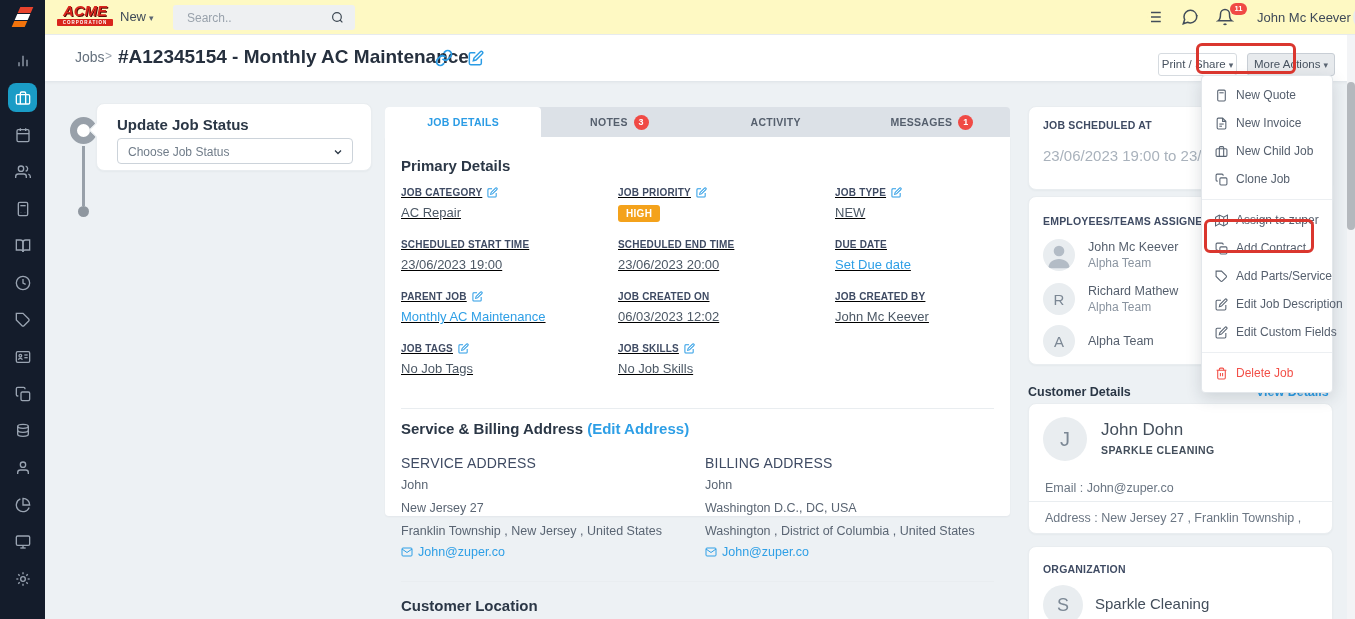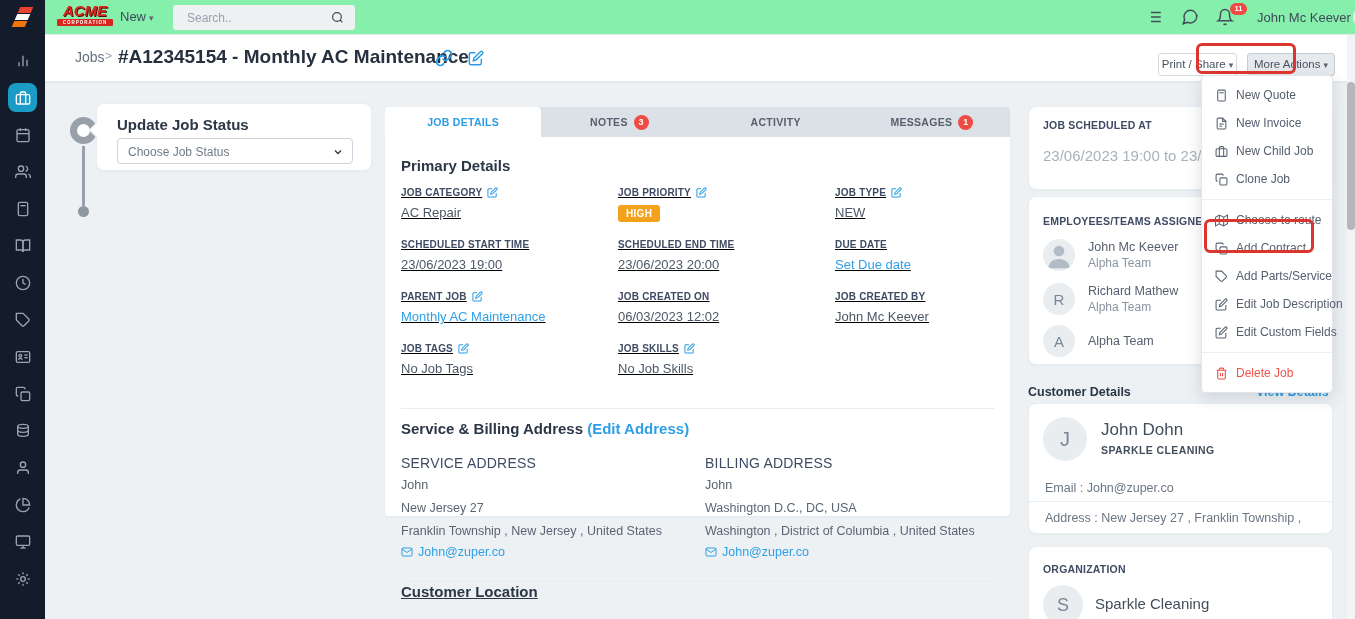--- a/index.html
+++ b/index.html
@@ -10,21 +10,21 @@
 
   
   .sidebar { left:0; top:0; width:45px; height:619px; background:#141c2b; z-index:40; }
   .side-icon { position:absolute; left:8px; width:29px; height:29px; display:flex; align-items:center; justify-content:center; color:#9aa4b2; border-radius:8px; cursor:pointer; }
   .side-icon svg { width:16px; height:16px; }
   .side-icon.active { background:#1a9cc6; color:#fff; }
   .logo-z { position:absolute; left:11px; top:7px; width:24px; height:21px; }
   .logo-z i { position:absolute; display:block; width:13px; height:6px; transform:skewX(-24deg); }
 
   
-  .navbar { left:45px; top:0; width:1310px; height:35px; background:#86efac; border-bottom:1px solid #e7ebee; z-index:60; }
+  .navbar { left:45px; top:0; width:1310px; height:35px; background:#fef9c3; border-bottom:1px solid #e7ebee; z-index:60; }
   .acme { position:absolute; left:12px; top:3px; width:56px; text-align:center; }
   .acme .t1 { font-size:15px; font-weight:900; font-style:italic; color:#d9251d; letter-spacing:0; line-height:16px; text-shadow:1px 1px 0 #5a0d08; }
   .acme .t2 { background:#d9251d; color:#fff; font-size:4.5px; font-weight:bold; letter-spacing:1px; padding:1px 0; border-radius:1px; }
   .nav-new { position:absolute; left:75px; top:9px; font-size:13px; color:#3f4a58; cursor:pointer; }
   .caret { font-size:9px; color:#5a6572; margin-left:3px; }
   .searchbox { position:absolute; left:128px; top:5px; width:182px; height:25px; background:#eef0f2; border-radius:3px; }
   .searchbox input { position:absolute; left:14px; top:0; width:140px; height:25px; border:0; background:transparent; outline:none; font-size:12px; color:#4c5865; font-family:"Liberation Sans",sans-serif; }
   .searchbox input::placeholder { color:#99a2ac; }
   .searchbox svg { position:absolute; right:11px; top:6px; width:13px; height:13px; color:#3c4752; }
   .nav-ic { position:absolute; top:8px; width:18px; height:18px; color:#424d5a; cursor:pointer; }
@@ -452,21 +452,21 @@
     <div class="addr-line" style="left:320px;top:387px;">Washington , District of Columbia , United States</div>
     <div class="mail-line" style="left:320px;top:408px;">
       <svg viewBox="0 0 24 24" fill="none" stroke="currentColor" stroke-width="2">
           <rect x="2" y="4" width="20" height="16" rx="2"></rect>
           <polyline points="22,6 12,13 2,6"></polyline>
         </svg>
       <span>John@zuper.co</span>
     </div>
 
     <div class="divider" style="top:444px;"></div>
-    <div class="h1" style="left:16px;top:446px;text-decoration:underline;">Customer Location</div>
+    <div class="h1" style="left:16px;top:460px;">Customer Location</div>
   </div>
 
   <div class="card" style="left:1028px;top:106px;width:305px;height:84px;">
     <div class="rcard-label" style="left:14px;top:12px;">JOB SCHEDULED AT</div>
     <div class="sched-value">23/06/2023 19:00 to 23/06/2023 20:00</div>
   </div>
 
   <div class="card" style="left:1028px;top:196px;width:305px;height:169px;">
     <div class="rcard-label" style="left:14px;top:18px;">EMPLOYEES/TEAMS ASSIGNED (3)</div>
     <div class="assignee" style="top:42px;">
@@ -549,21 +549,21 @@
         </svg>
       <span>Clone Job</span>
     </div>
     <div class="menu-div"></div>
     <div class="menu-item">
       <svg viewBox="0 0 24 24" fill="none" stroke="currentColor" stroke-width="2">
           <polygon points="1 6 1 22 8 18 16 22 23 18 23 2 16 6 8 2 1 6"></polygon>
           <line x1="8" y1="2" x2="8" y2="18"></line>
           <line x1="16" y1="6" x2="16" y2="22"></line>
         </svg>
-      <span>Choose to route</span>
+      <span>Assign to zuper</span>
     </div>
     <div class="menu-item">
       <svg viewBox="0 0 24 24" fill="none" stroke="currentColor" stroke-width="2">
           <rect x="9" y="9" width="13" height="13" rx="2"></rect>
           <path d="M5 15H4a2 2 0 01-2-2V4a2 2 0 012-2h9a2 2 0 012 2v1"></path>
         </svg>
       <span>Add Contract</span>
     </div>
     <div class="menu-item">
       <svg viewBox="0 0 24 24" fill="none" stroke="currentColor" stroke-width="2">

